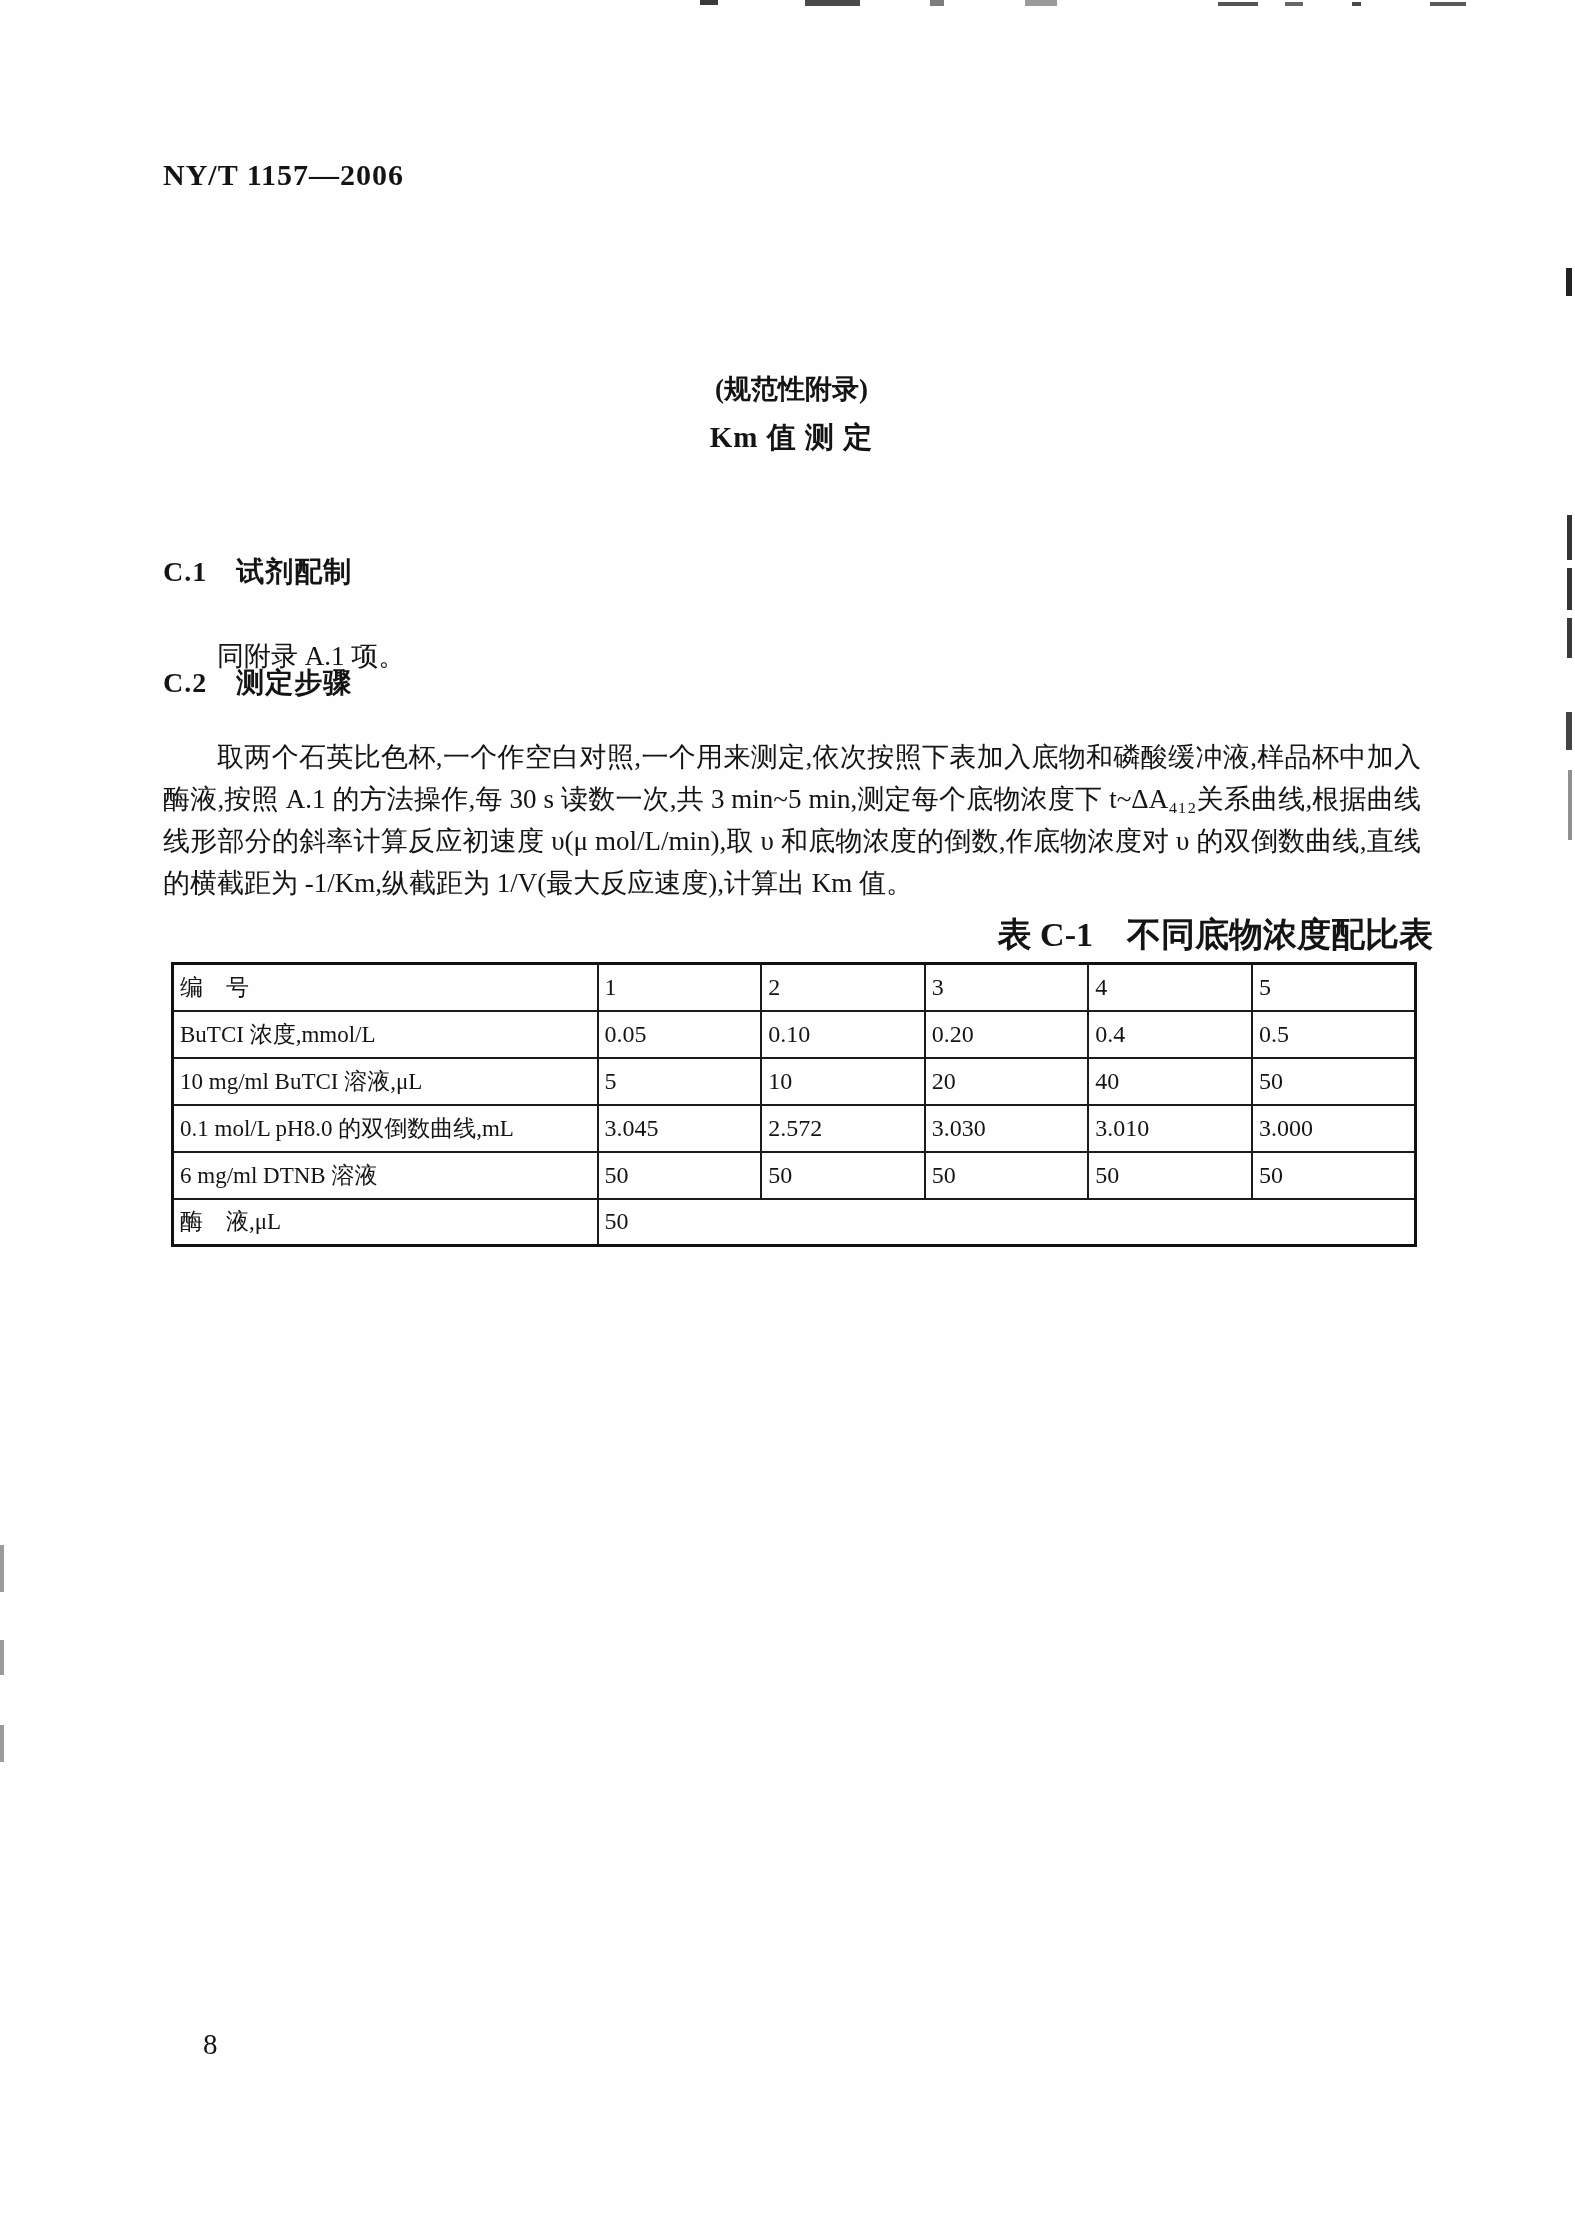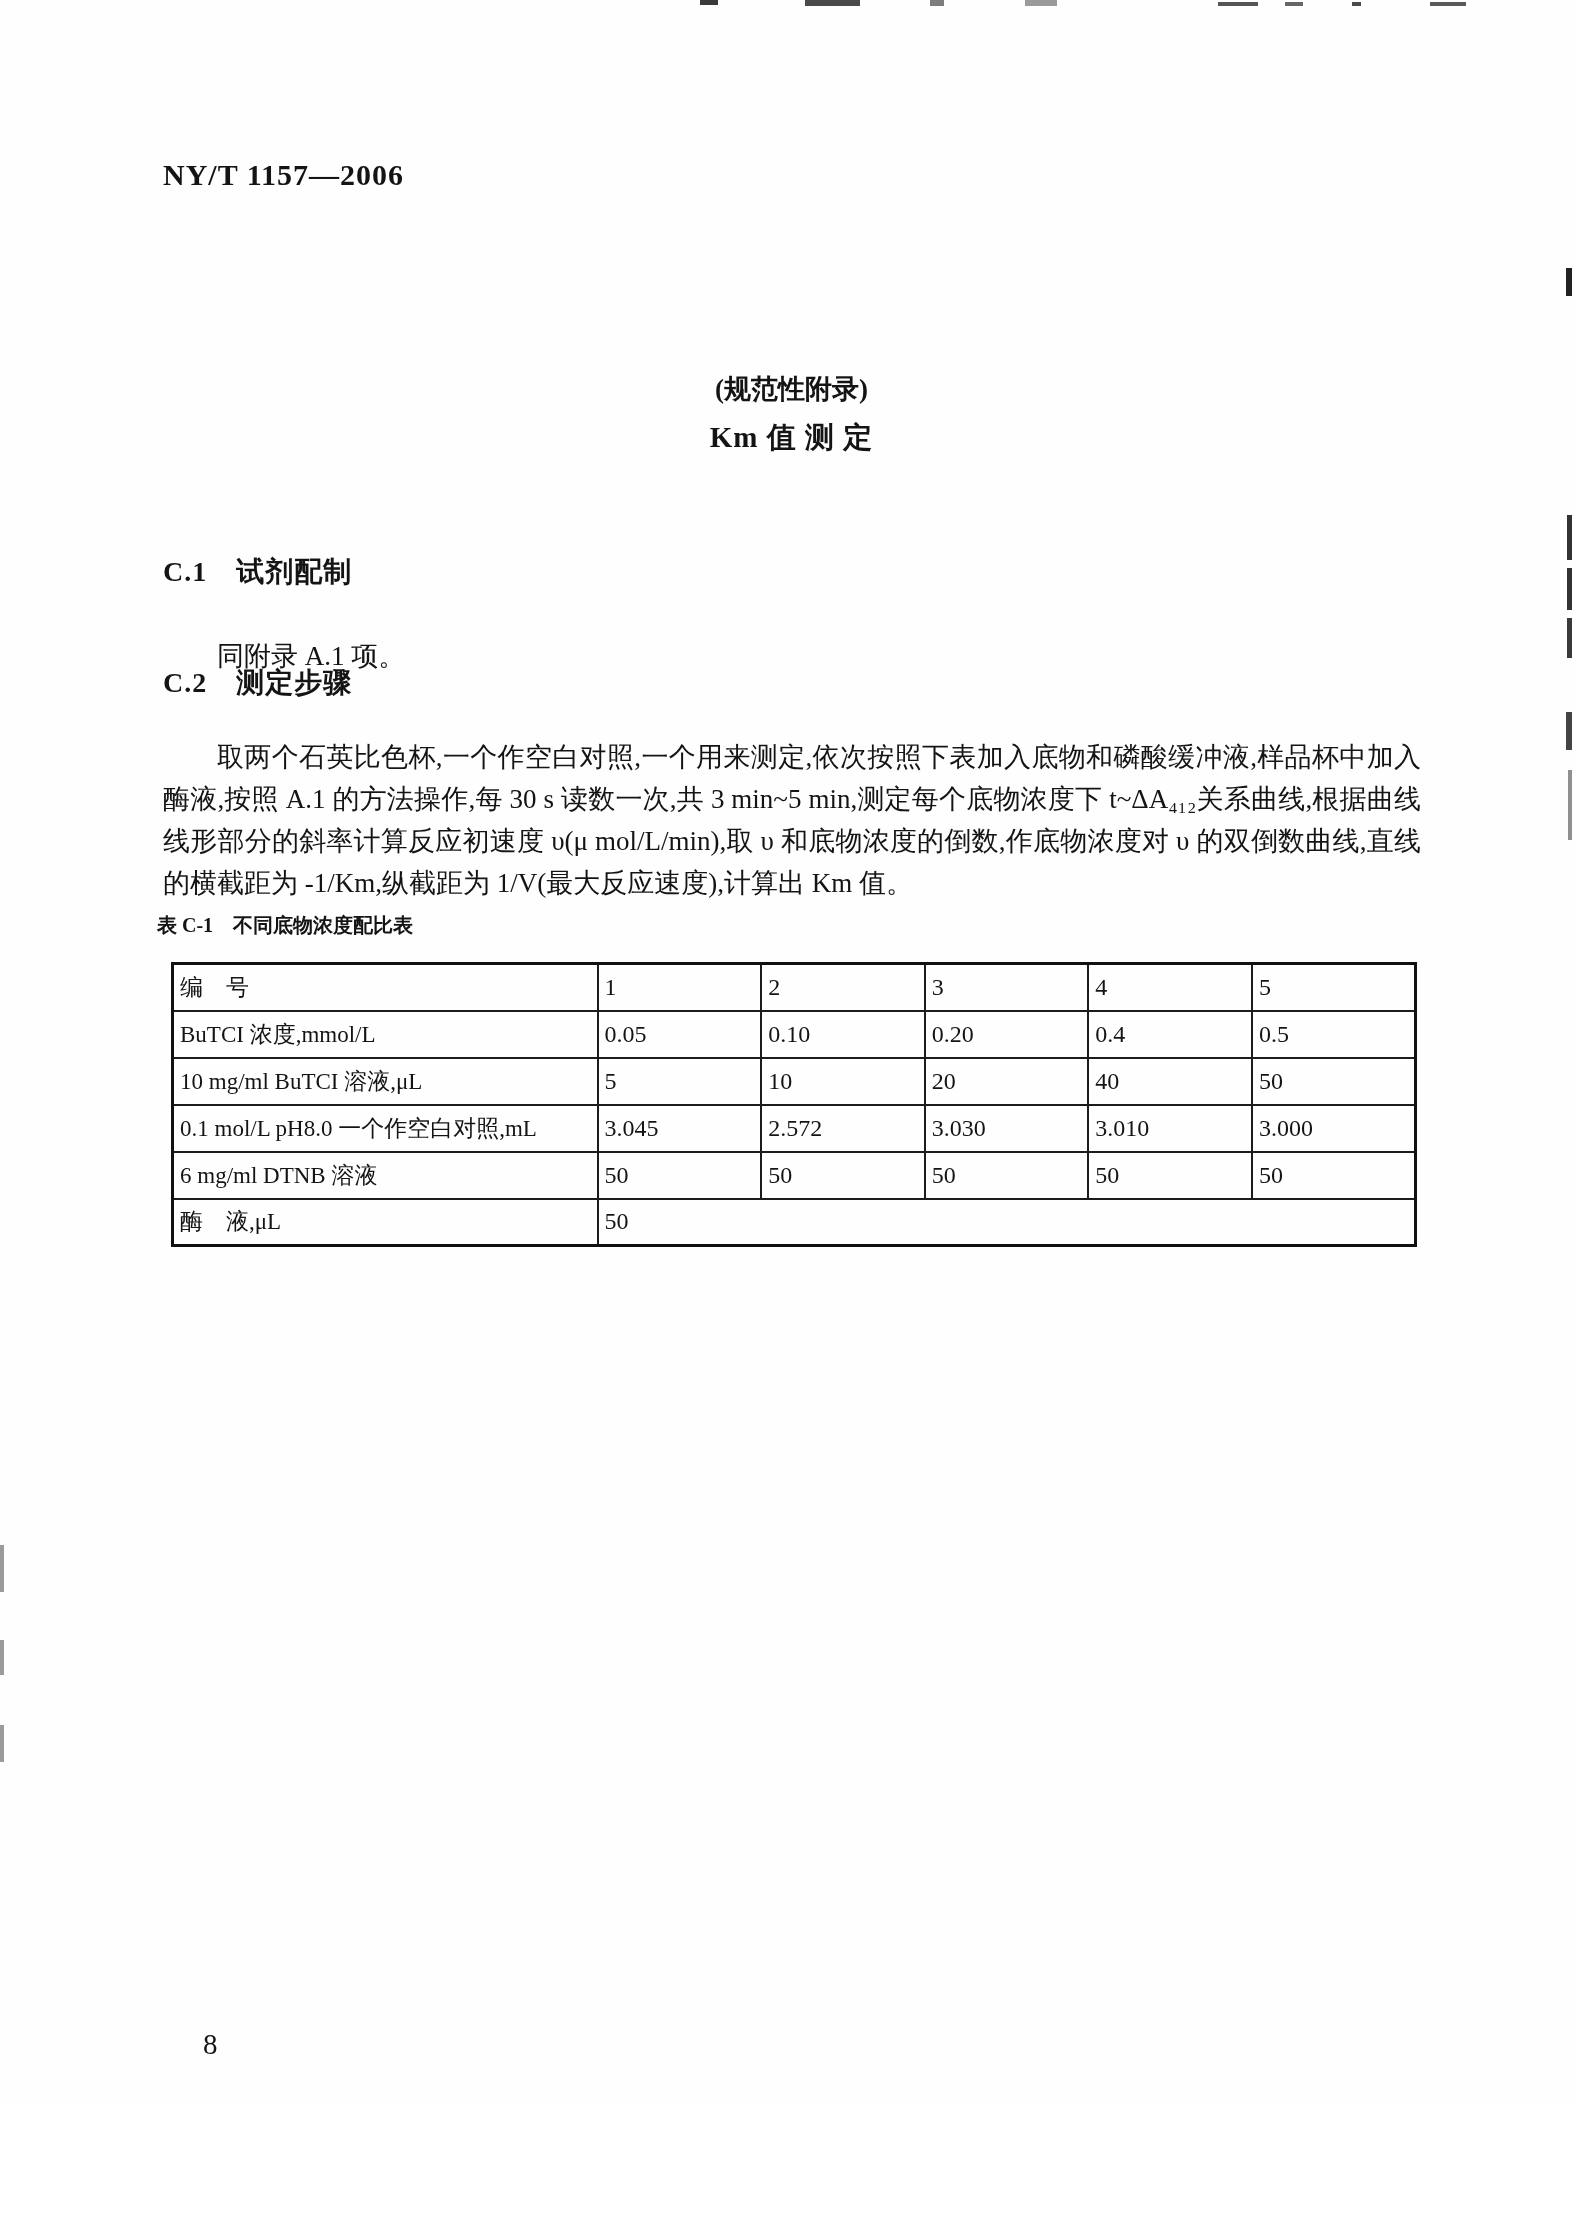--- a/index.html
+++ b/index.html
@@ -32,22 +32,22 @@
   .c1-body {
     position:absolute; left:217px; top:638px;
     font-size:27px;
   }
   .c2-paragraph {
     position:absolute; left:163px; top:736px; width:1258px;
     font-size:27px; line-height:42px;
     text-align:justify; text-indent:2em;
   }
   .table-caption {
-    position:absolute; left:157px; top:912px; width:1257px;
-    text-align:left; font-size:20px; font-weight:bold;
+    position:absolute; left:176px; top:912px; width:1257px;
+    text-align:right; font-size:34px; font-weight:bold;
   }
   .table-wrap {
     position:absolute; left:171px; top:962px; width:1246px;
   }
   table { border-collapse:collapse; width:100%; table-layout:fixed; }
   td {
     border:2px solid #1b1b1b;
     height:47px;
     text-align:left; vertical-align:middle;
     font-size:24px;
@@ -113,21 +113,21 @@
         </tr>
         <tr>
           <td class="lbl">10 mg/ml BuTCI 溶液,μL</td>
           <td>5</td>
           <td>10</td>
           <td>20</td>
           <td>40</td>
           <td>50</td>
         </tr>
         <tr>
-          <td class="lbl">0.1 mol/L pH8.0 一个作空白对照,mL</td>
+          <td class="lbl">0.1 mol/L pH8.0 的双倒数曲线,mL</td>
           <td>3.045</td>
           <td>2.572</td>
           <td>3.030</td>
           <td>3.010</td>
           <td>3.000</td>
         </tr>
         <tr>
           <td class="lbl">6 mg/ml DTNB 溶液</td>
           <td>50</td>
           <td>50</td>

